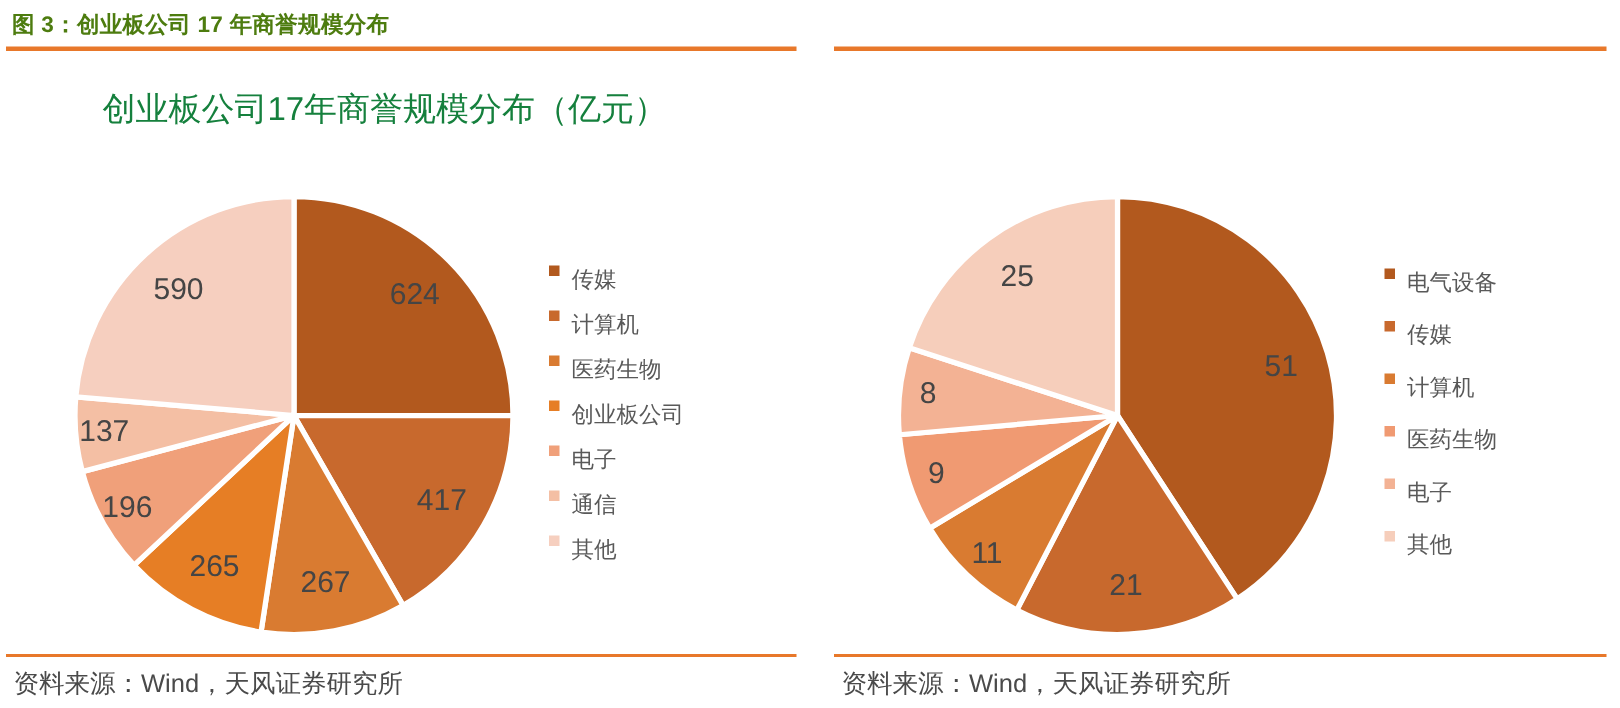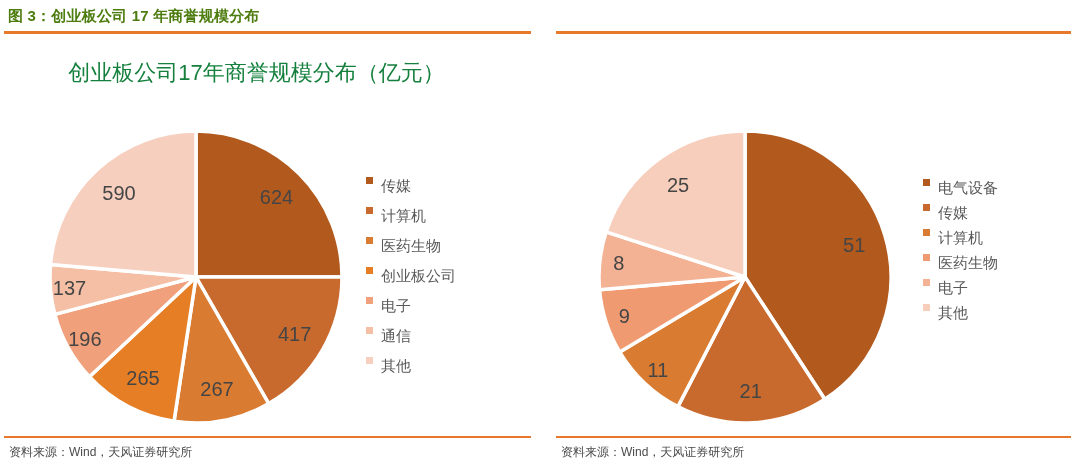--- a/index.html
+++ b/index.html
@@ -40,21 +40,21 @@
 
   .legend {
     position: absolute; display: flex; flex-direction: column;
   }
   .legend-item { display: flex; align-items: flex-start; gap: 8px; height: 21px; }
   .legend-marker { width: 7px; height: 7px; flex: 0 0 7px; }
   .legend-label { font-size: 15px; color: #595959; white-space: nowrap; }
 
   .source {
     position: absolute; top: 444px; left: calc(var(--inset) + 5px);
-    font-size: 12px; color: #4a4a4a; white-space: nowrap;
+    font-size: 17px; color: #4a4a4a; white-space: nowrap;
   }
 </style>
 </head>
 <body>
 
 <div class="page">
 
   <section class="panel">
     <div class="fig-header">图 3：创业板公司 17 年商誉规模分布</div>
     <div class="rule rule-top"></div>
@@ -118,21 +118,21 @@
         <text x="210.7" y="280.7" class="slice-label">21</text>
         <path d="M 205 167 L 137.90 296.67 A 146 146 0 0 1 79.80 242.11 Z" fill="#D97B31" stroke="#ffffff" stroke-width="3.5" stroke-linejoin="round"></path>
         <text x="118.0" y="259.6" class="slice-label">11</text>
         <path d="M 205 167 L 79.80 242.11 A 146 146 0 0 1 59.56 179.83 Z" fill="#F09A72" stroke="#ffffff" stroke-width="3.5" stroke-linejoin="round"></path>
         <text x="84.2" y="206.3" class="slice-label">9</text>
         <path d="M 205 167 L 59.56 179.83 A 146 146 0 0 1 66.15 121.88 Z" fill="#F3B294" stroke="#ffffff" stroke-width="3.5" stroke-linejoin="round"></path>
         <text x="78.8" y="152.7" class="slice-label">8</text>
         <path d="M 205 167 L 66.15 121.88 A 146 146 0 0 1 205.00 21.00 Z" fill="#F6CEBB" stroke="#ffffff" stroke-width="3.5" stroke-linejoin="round"></path>
         <text x="138.1" y="74.9" class="slice-label">25</text>
       </svg>
-    <div class="legend" style="left: 383px; top: 179px; gap: 4px;">
+    <div class="legend" style="left: 383px; top: 179px; gap: 14px;">
         <div class="legend-item">
           <span class="legend-marker" style="background: rgb(178, 89, 30);"></span>
           <span class="legend-label">电气设备</span>
         </div>
         <div class="legend-item">
           <span class="legend-marker" style="background: rgb(200, 105, 45);"></span>
           <span class="legend-label">传媒</span>
         </div>
         <div class="legend-item">
           <span class="legend-marker" style="background: rgb(217, 123, 49);"></span>

